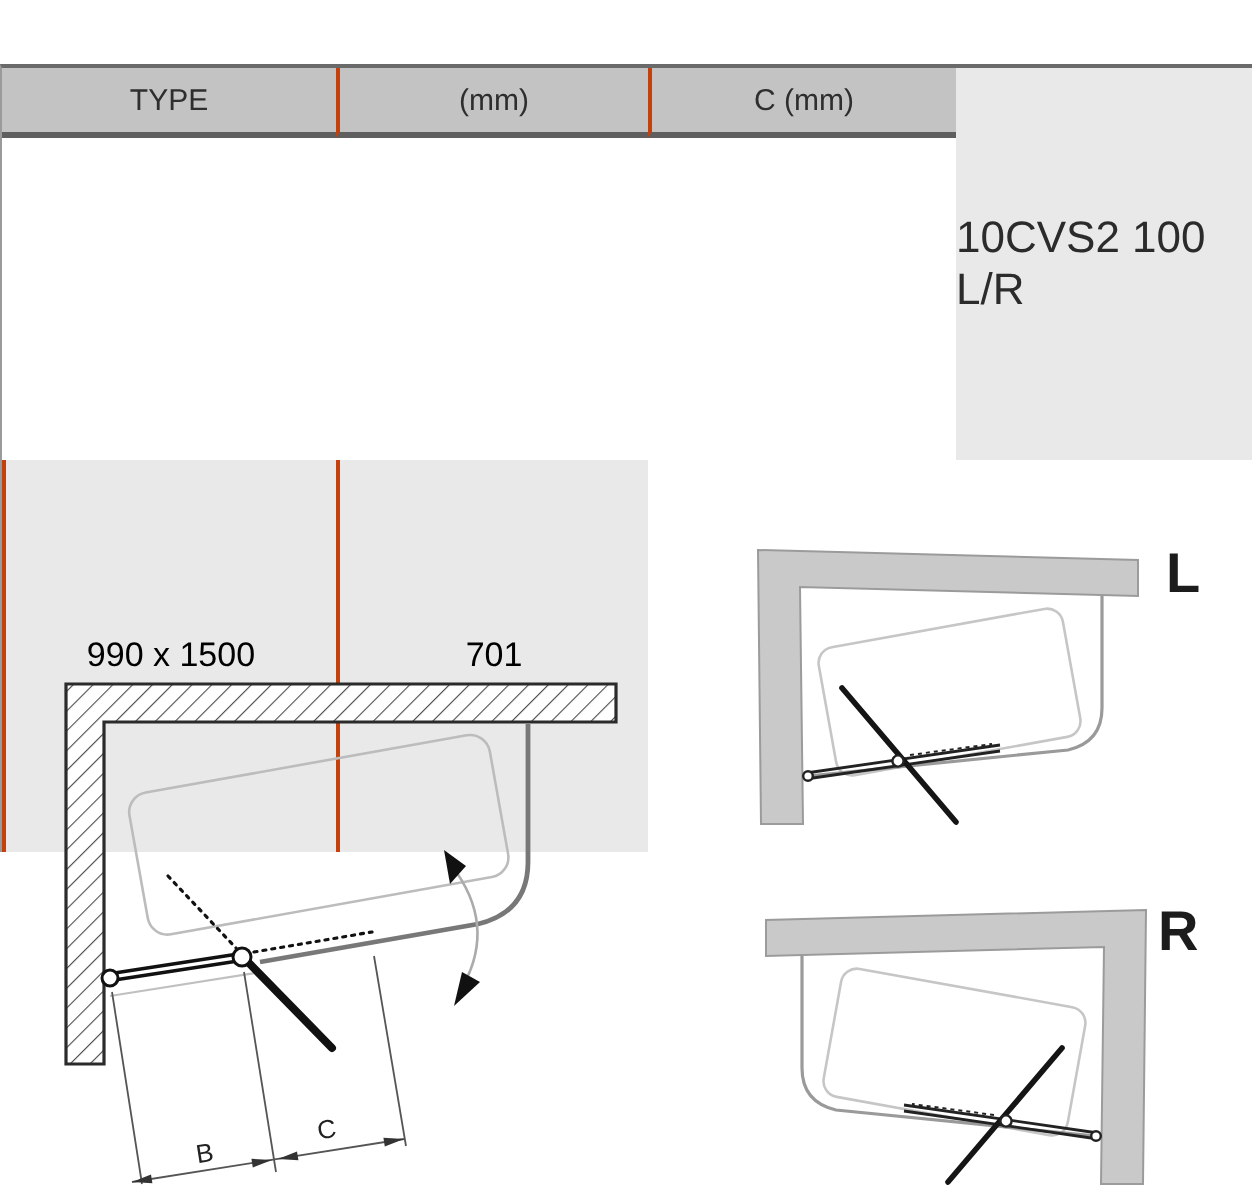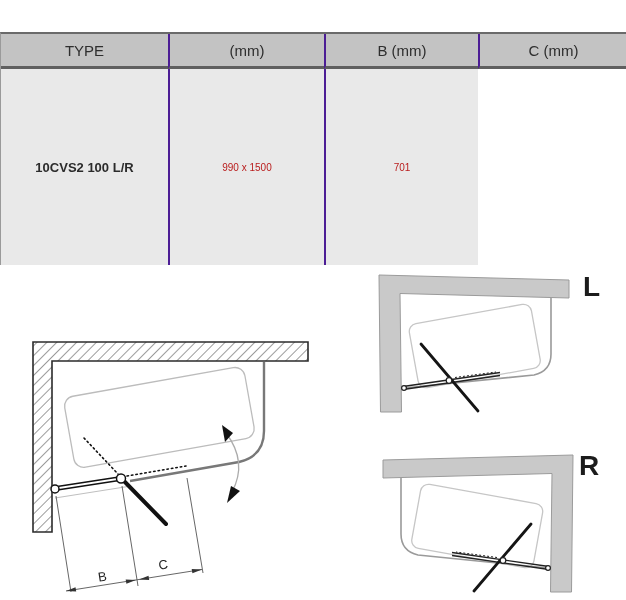--- a/index.html
+++ b/index.html
@@ -10,38 +10,37 @@
   
   .spec-table{
     position:absolute;top:0;left:0;width:626px;
     display:grid;grid-template-columns:167px 156px 154px 149px;
     border-top:2px solid #6a6a6a;border-left:1px solid #9a9a9a;
     box-sizing:border-box;
     margin-top:32px;
   }
   .cell{box-sizing:border-box;display:flex;align-items:center;justify-content:center;}
   .hcell{height:35px;background:#c3c3c3;border-bottom:3px solid #5f5f5f;font-size:15px;color:#2e2e2e;}
-  .bcell{height:196px;background:#e9e9e9;font-size:10px;color:#b91c1c;}
-  .bcell.first{font-weight:bold;font-size:13px;color:#2b2b2b;}
-  .vline{border-left:2px solid #4c1d95;}
+  .bcell{height:196px;background:#e9e9e9;font-size:17px;color:#000000;}
+  .bcell.first{font-weight:normal;font-size:22px;color:#2b2b2b;}
+  .vline{border-left:2px solid #c2410c;}
   
   .drawing{position:absolute;top:240px;left:0;width:626px;height:360px;}
   svg text{font-family:"Liberation Sans",sans-serif;}
   .variant-label{font-size:28px;font-weight:bold;fill:#1c1c1c;}
   .dim-label{font-size:13px;fill:#222;}
 </style>
 </head>
 <body>
 
 <div class="page">
 
   <div class="spec-table">
     <div class="cell hcell">TYPE</div>
     <div class="cell hcell vline">(mm)</div>
-    <div class="cell hcell vline">B (mm)</div>
     <div class="cell hcell vline">C (mm)</div>
 
     <div class="cell bcell first">10CVS2 100 L/R</div>
     <div class="cell bcell vline">990 x 1500</div>
     <div class="cell bcell vline">701</div>
   </div>
 
   <div class="drawing">
   <svg width="626" height="360" viewBox="0 0 626 360" xmlns="http://www.w3.org/2000/svg">
     <defs>

